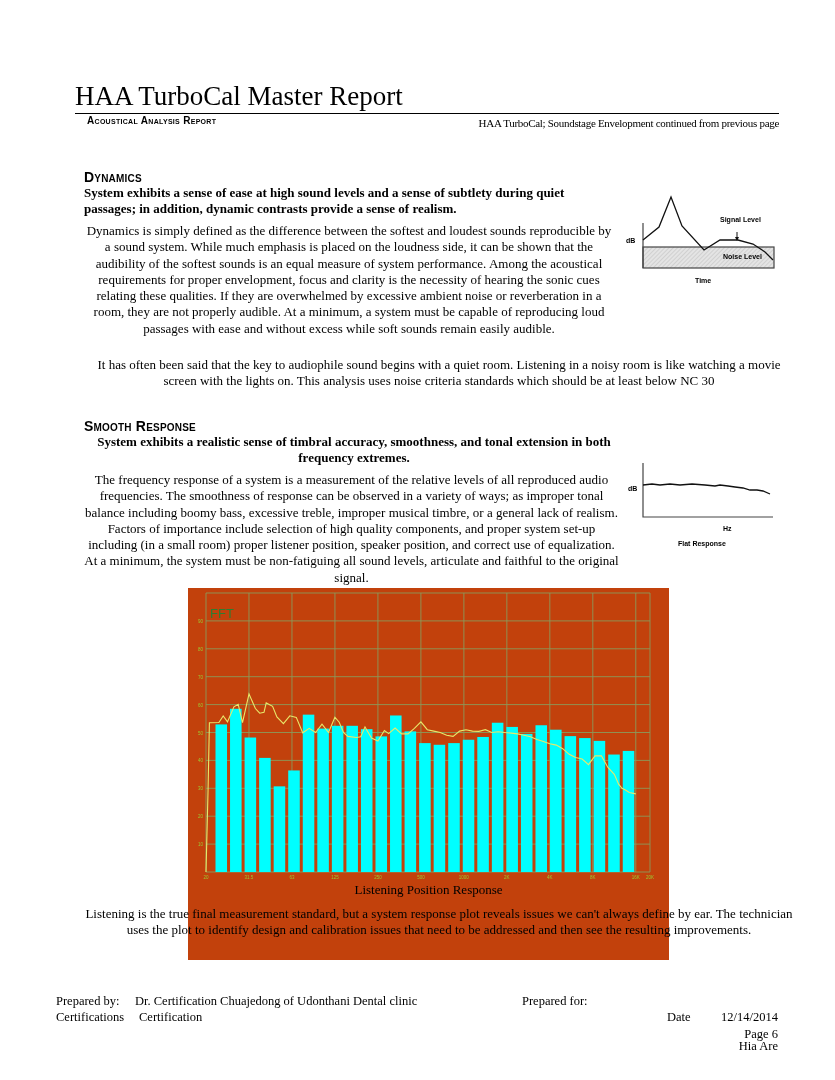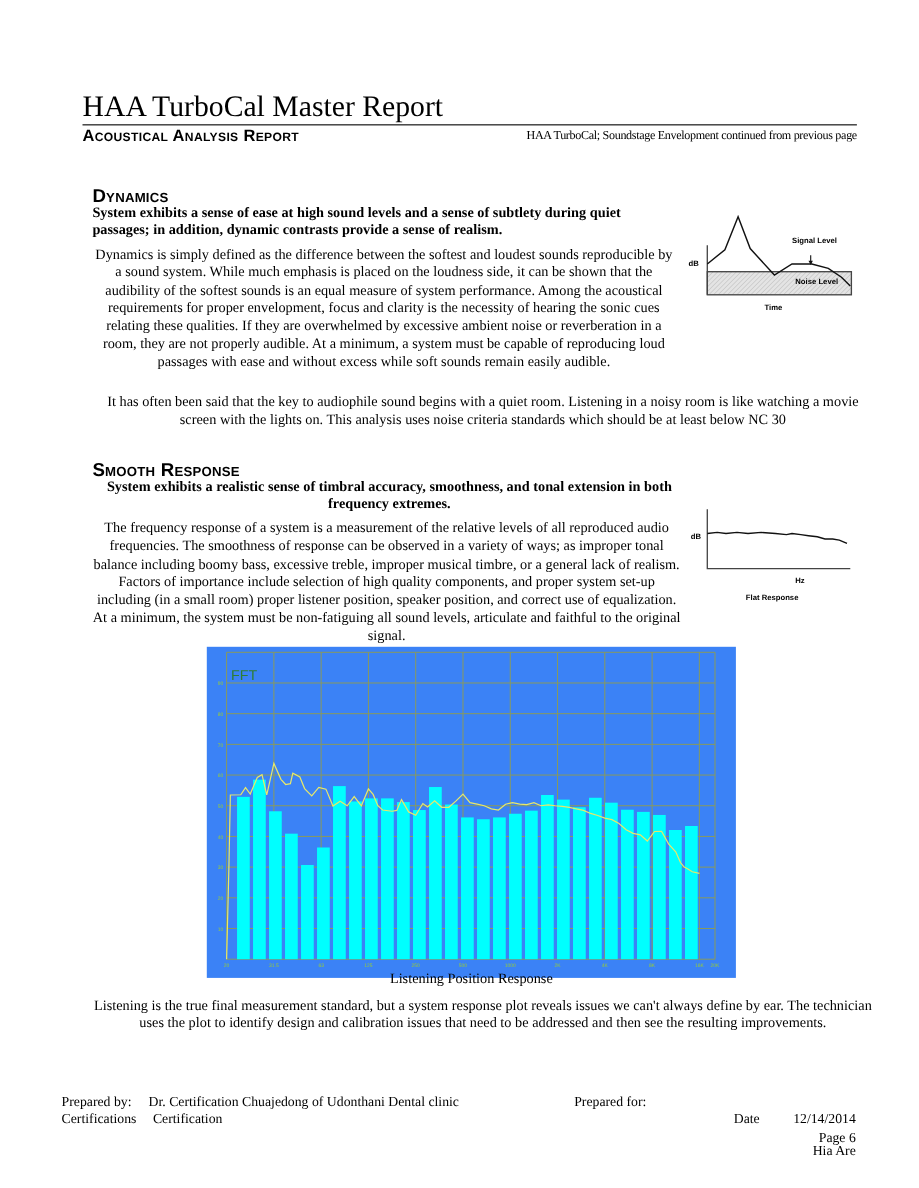--- a/index.html
+++ b/index.html
@@ -1,29 +1,29 @@
 <!DOCTYPE html>
 <html><head>
 <meta charset="utf-8">
 <style>
   html, body { margin: 0; padding: 0; background: #ffffff; }
   body { width: 835px; height: 1080px; position: relative; overflow: hidden;
          font-family: "Liberation Serif", "DejaVu Serif", serif; color: #000; }
   .abs { position: absolute; }
   .title { left: 75px; top: 80px; font-size: 27px; line-height: 32px; white-space: nowrap; }
   .rule { left: 75px; top: 113px; width: 704px; height: 1px; background: #000; }
-  .subtitle { left: 75px; top: 115px; font-family: "Liberation Sans", "DejaVu Sans", sans-serif;
-              font-weight: bold; font-size: 15px; font-variant: small-caps; letter-spacing: 0.3px; white-space: nowrap; }
+  .subtitle { left: 87px; top: 115px; font-family: "Liberation Sans", "DejaVu Sans", sans-serif;
+              font-weight: bold; font-size: 10px; font-variant: small-caps; letter-spacing: 0.3px; white-space: nowrap; }
   .continued { right: 56px; top: 117px; font-size: 11px; white-space: nowrap; letter-spacing: -0.3px; }
   .sec-head { font-family: "Liberation Sans", "DejaVu Sans", sans-serif; font-weight: bold;
-              font-size: 17px; font-variant: small-caps; letter-spacing: 0.2px; }
+              font-size: 14px; font-variant: small-caps; letter-spacing: 0.2px; }
   .lead { font-weight: bold; font-size: 13px; line-height: 16px; }
   .para { font-size: 13px; line-height: 16.3px; text-align: center; }
   .diagram-label { font-family: "Liberation Sans", "DejaVu Sans", sans-serif; font-weight: bold; font-size: 7px; }
-  .chart-box { left: 188px; top: 588px; width: 481px; height: 301px; background: #3b82f6; }
+  .chart-box { left: 188px; top: 588px; width: 481px; height: 372px; background: #c2410c; }
   .caption { left: 188px; width: 481px; top: 882px; text-align: center; font-size: 13px; }
   .footer { font-size: 12.5px; white-space: nowrap; }
 </style>
 </head>
 <body>
 
 <div class="abs title">HAA TurboCal Master Report</div>
 <div class="abs rule"></div>
 <div class="abs subtitle">Acoustical Analysis Report</div>
 <div class="abs continued">HAA TurboCal; Soundstage Envelopment continued from previous page</div>

